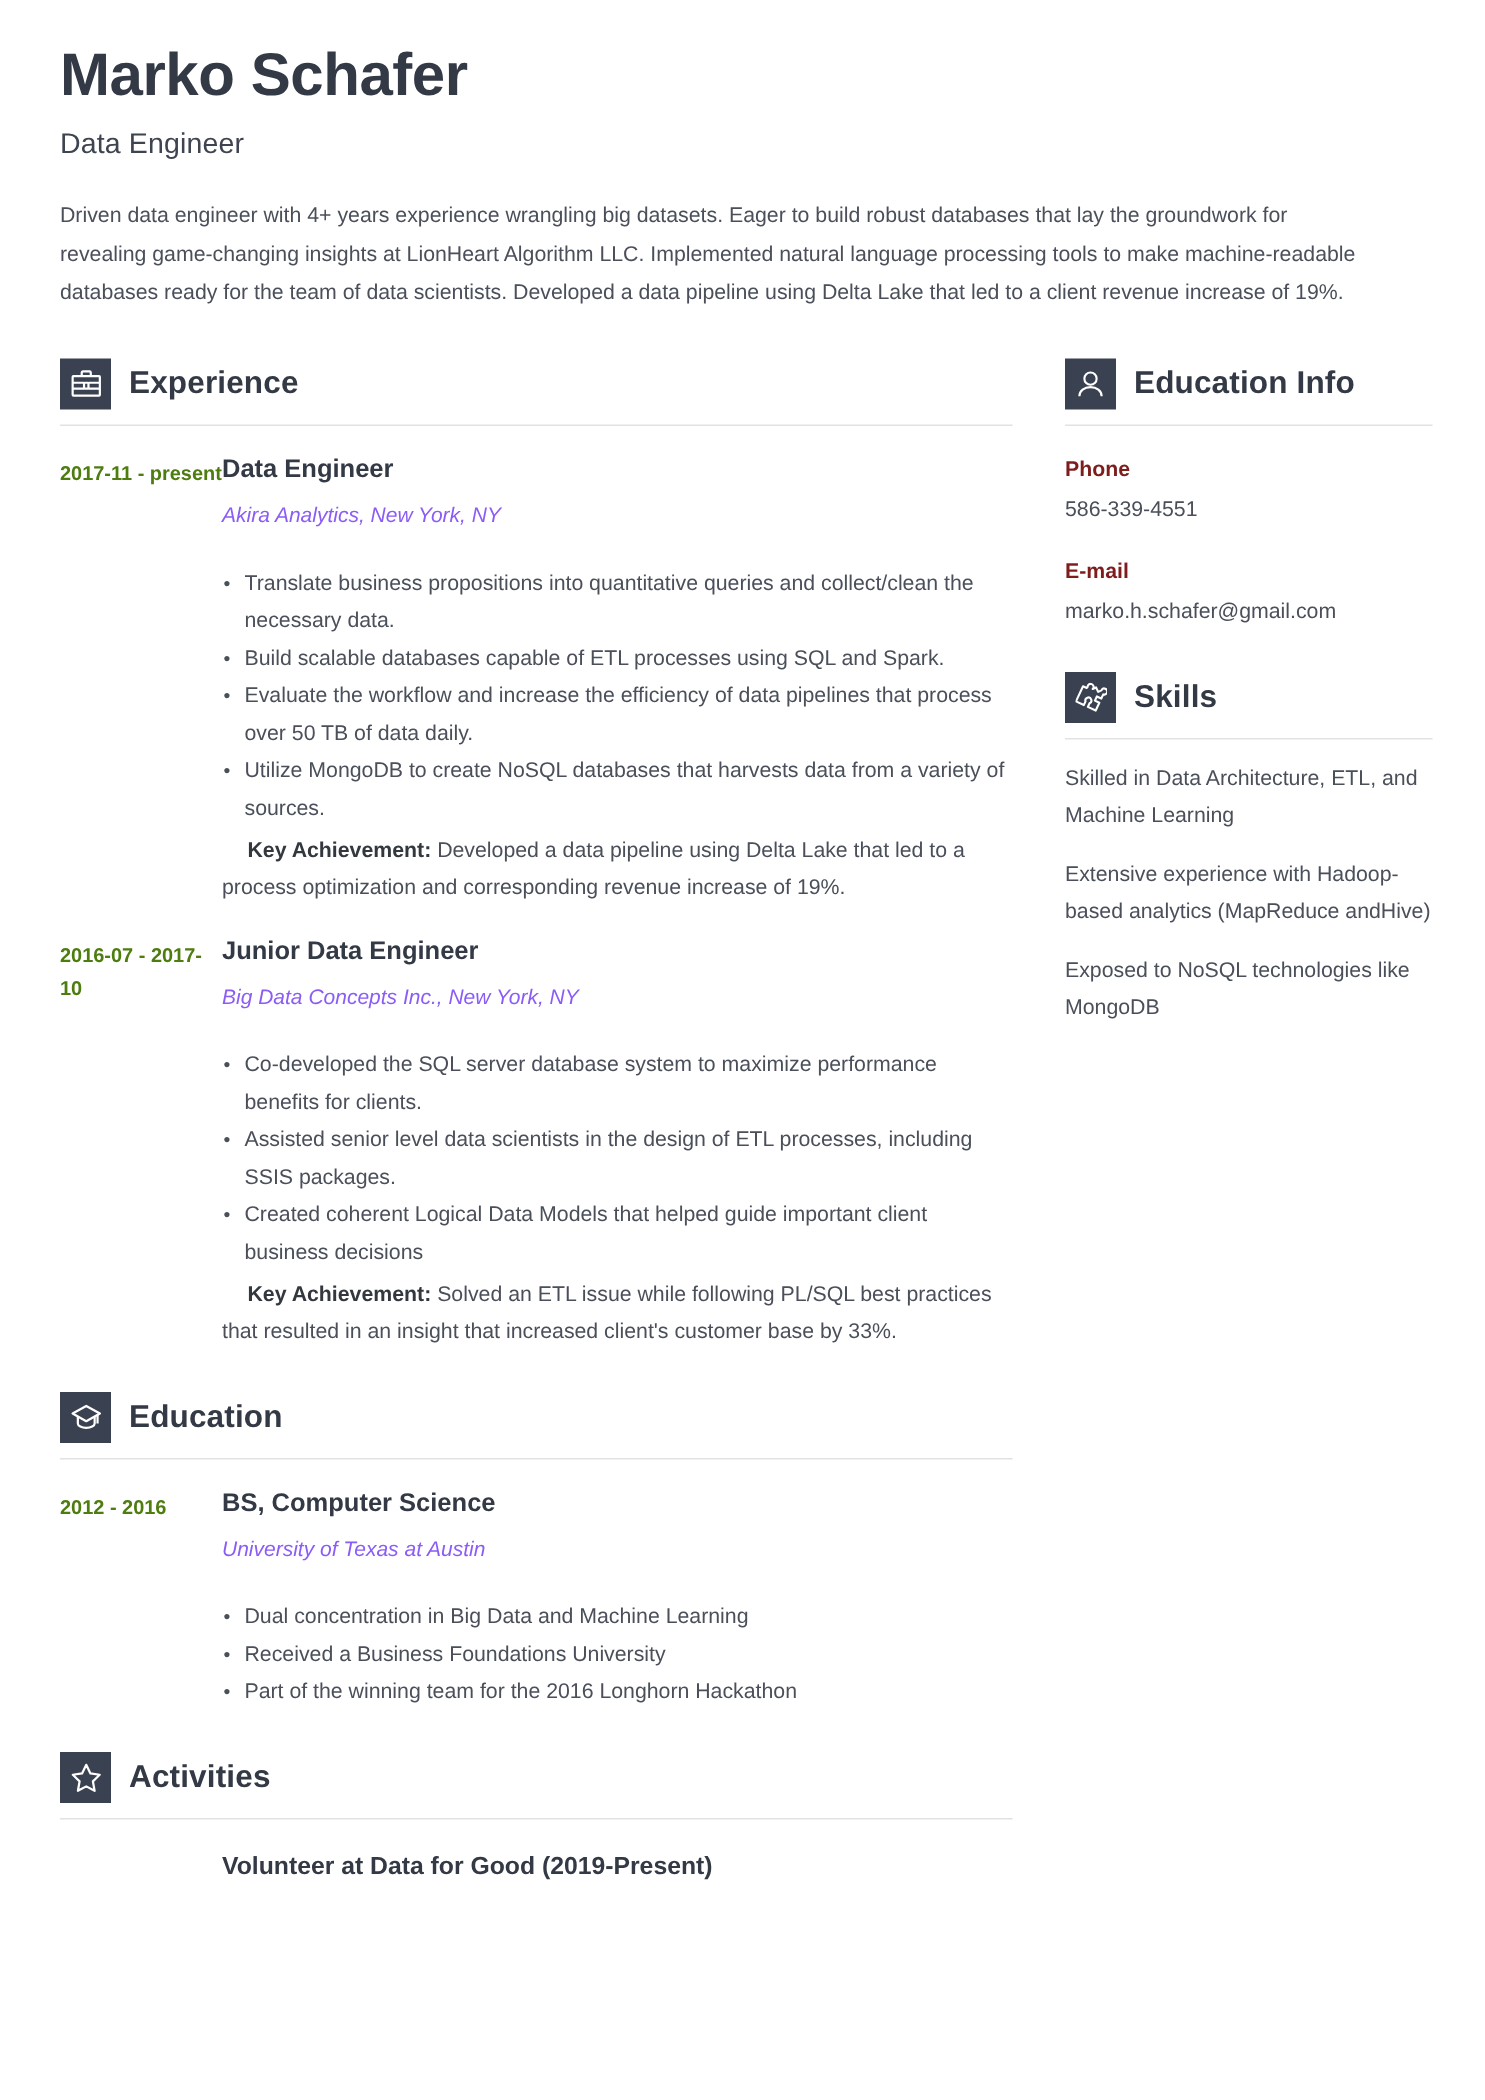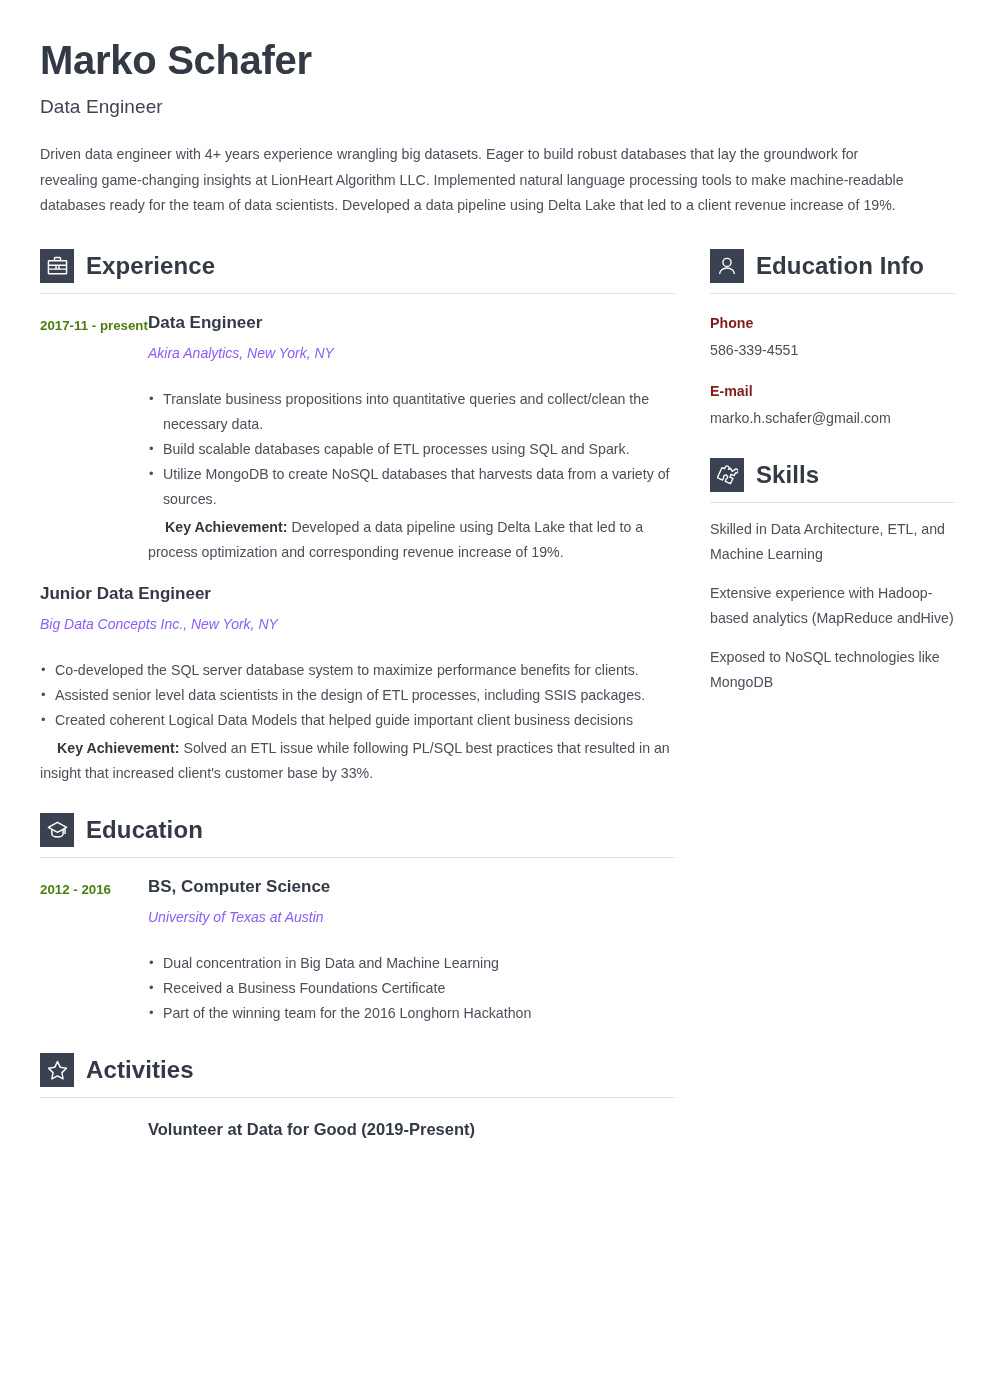--- a/index.html
+++ b/index.html
@@ -10,21 +10,21 @@
   }
   body {
     font-family: "Liberation Sans", sans-serif;
     color: #3a3f4b;
     -webkit-font-smoothing: antialiased;
   }
   .page {
     position: relative;
     width: 990px;
     height: 1400px;
-    padding: 30px 40px 0 40px;
+    padding: 20px 40px 0 40px;
     background: #ffffff;
   }
 
   
   .name {
     font-size: 40px;
     font-weight: bold;
     color: #333945;
     letter-spacing: -0.3px;
     line-height: 1.1;
@@ -65,21 +65,21 @@
     width: 34px;
     height: 34px;
     background: #3a4150;
     display: flex;
     align-items: center;
     justify-content: center;
     flex: 0 0 34px;
   }
   .sec-icon svg { display: block; }
   .sec-title {
-    font-size: 24px;
+    font-size: 21px;
     font-weight: bold;
     color: #333945;
     letter-spacing: 0.1px;
   }
   .sec-rule {
     height: 1px;
     background: #e2e2e4;
     margin-top: 10px;
   }
   .section { margin-top: 0; }
@@ -205,27 +205,29 @@
         <div class="sec-rule"></div>
 
         <div class="entry">
           <div class="entry-dates">2017-11 - present</div>
           <div class="entry-body">
             <div class="entry-title">Data Engineer</div>
             <div class="entry-sub">Akira Analytics, New York, NY</div>
             <ul class="bullets">
               <li>Translate business propositions into quantitative queries and collect/clean the necessary data.</li>
               <li>Build scalable databases capable of ETL processes using SQL and Spark.</li>
+              <li>Evaluate the workflow and increase the efficiency of data pipelines that process over 50 TB of data daily.</li>
               <li>Utilize MongoDB to create NoSQL databases that harvests data from a variety of sources.</li>
             </ul>
             <div class="key-ach"><b>Key Achievement:</b> <span>Developed a data pipeline using Delta Lake that led to a process optimization and corresponding revenue increase of 19%.</span></div>
           </div>
         </div>
 
         <div class="entry">
+          <div class="entry-dates">2016-07 - 2017-10</div>
           <div class="entry-body">
             <div class="entry-title">Junior Data Engineer</div>
             <div class="entry-sub">Big Data Concepts Inc., New York, NY</div>
             <ul class="bullets">
               <li>Co-developed the SQL server database system to maximize performance benefits for clients.</li>
               <li>Assisted senior level data scientists in the design of ETL processes, including SSIS packages.</li>
               <li>Created coherent Logical Data Models that helped guide important client business decisions</li>
             </ul>
             <div class="key-ach"><b>Key Achievement:</b> <span>Solved an ETL issue while following PL/SQL best practices that resulted in an insight that increased client's customer base by 33%.</span></div>
           </div>
@@ -245,21 +247,21 @@
         </div>
         <div class="sec-rule"></div>
 
         <div class="entry">
           <div class="entry-dates">2012 - 2016</div>
           <div class="entry-body">
             <div class="entry-title">BS, Computer Science</div>
             <div class="entry-sub">University of Texas at Austin</div>
             <ul class="bullets">
               <li>Dual concentration in Big Data and Machine Learning</li>
-              <li>Received a Business Foundations Certificate</li>
+              <li>Received a Business Foundations University</li>
               <li>Part of the winning team for the 2016 Longhorn Hackathon</li>
             </ul>
           </div>
         </div>
       </div>
 
       <div class="section">
         <div class="section-head">
           <span class="sec-icon">
             <svg width="21" height="20" viewBox="0 0 24 23" fill="none" stroke="#ffffff" stroke-width="1.7" stroke-linejoin="round">

